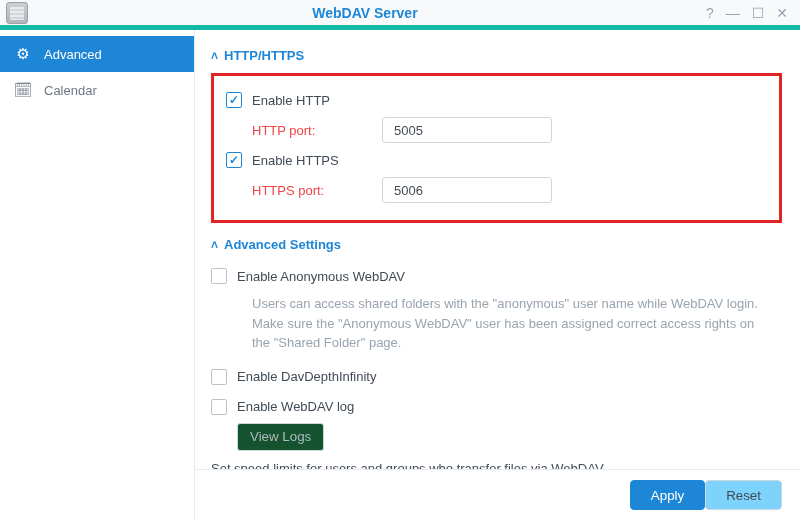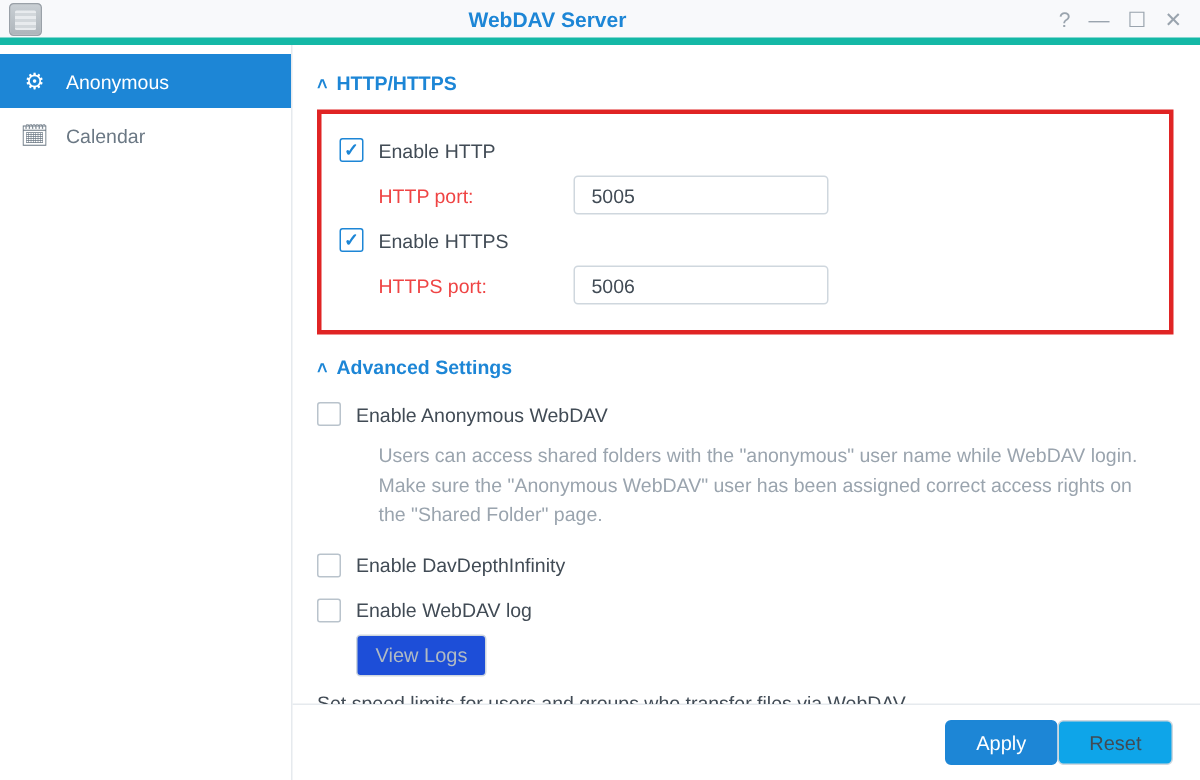--- a/index.html
+++ b/index.html
@@ -21,45 +21,45 @@
     .chev { display: inline-block; transform: rotate(0deg); font-size: 12px; }
     .highlight-box { border: 3px solid #e02424; padding: 8px 12px 14px; margin-bottom: 14px; }
     .row { display: flex; align-items: center; min-height: 28px; margin: 2px 0; }
     .check { width: 16px; height: 16px; border: 1px solid #b9c3cc; border-radius: 2px; margin-right: 10px; display: inline-flex; align-items: center; justify-content: center; cursor: pointer; background: #fff; }
     .check.checked { border-color: #1d86d6; color: #1d86d6; font-size: 12px; font-weight: 700; }
     .indent { padding-left: 26px; }
     .label { width: 130px; color: #ef4444; }
     .textinput { width: 170px; height: 26px; border: 1px solid #cfd7de; border-radius: 3px; padding: 0 11px; font-size: 13px; color: #414b55; }
     .help { color: #9aa4ae; margin: 4px 15px 10px; padding-left: 26px; line-height: 1.5; }
     .btn-inline { height: 28px; padding: 0 12px; border: 1px solid #cfd7de; background: #fafbfc; border-radius: 3px; cursor: pointer; color: #6b7884; }
-    .btn-inline.disabled { color: #b0bac3; background: #1d4ed8; cursor: default; }
+    .btn-inline.disabled { color: #b0bac3; background: #14532d; cursor: default; }
     .desc { color: #414b55; margin: 10px 0 8px; }
     .footer { border-top: 1px solid #e6eaee; padding: 10px 18px; display: flex; justify-content: flex-end; gap: 0; }
-    .btn { height: 30px; padding: 0 20px; border-radius: 4px; border: 1px solid #cfd7de; background: #0ea5e9; cursor: pointer; color: #414b55; }
+    .btn { height: 30px; padding: 0 20px; border-radius: 4px; border: 1px solid #cfd7de; background: #7dd3fc; cursor: pointer; color: #414b55; }
     .btn.primary { background: #1d86d6; border-color: #1d86d6; color: #fff; }
   </style>
 </head>
 <body>
 
 <div class="titlebar">
   <div class="appicon"></div>
   <div class="title">WebDAV Server</div>
   <div class="winbtns">
     <span>?</span>
     <span>—</span>
     <span>☐</span>
     <span>✕</span>
   </div>
 </div>
 
 <div class="body">
   <div class="sidebar">
     <div class="side-item active">
       <span class="icon">⚙</span>
-      <span>Anonymous</span>
+      <span>Advanced</span>
     </div>
     <div class="side-item">
       <span class="icon">🗓</span>
       <span>Calendar</span>
     </div>
   </div>
 
   <div class="main">
     <div class="main-scroll">
 

